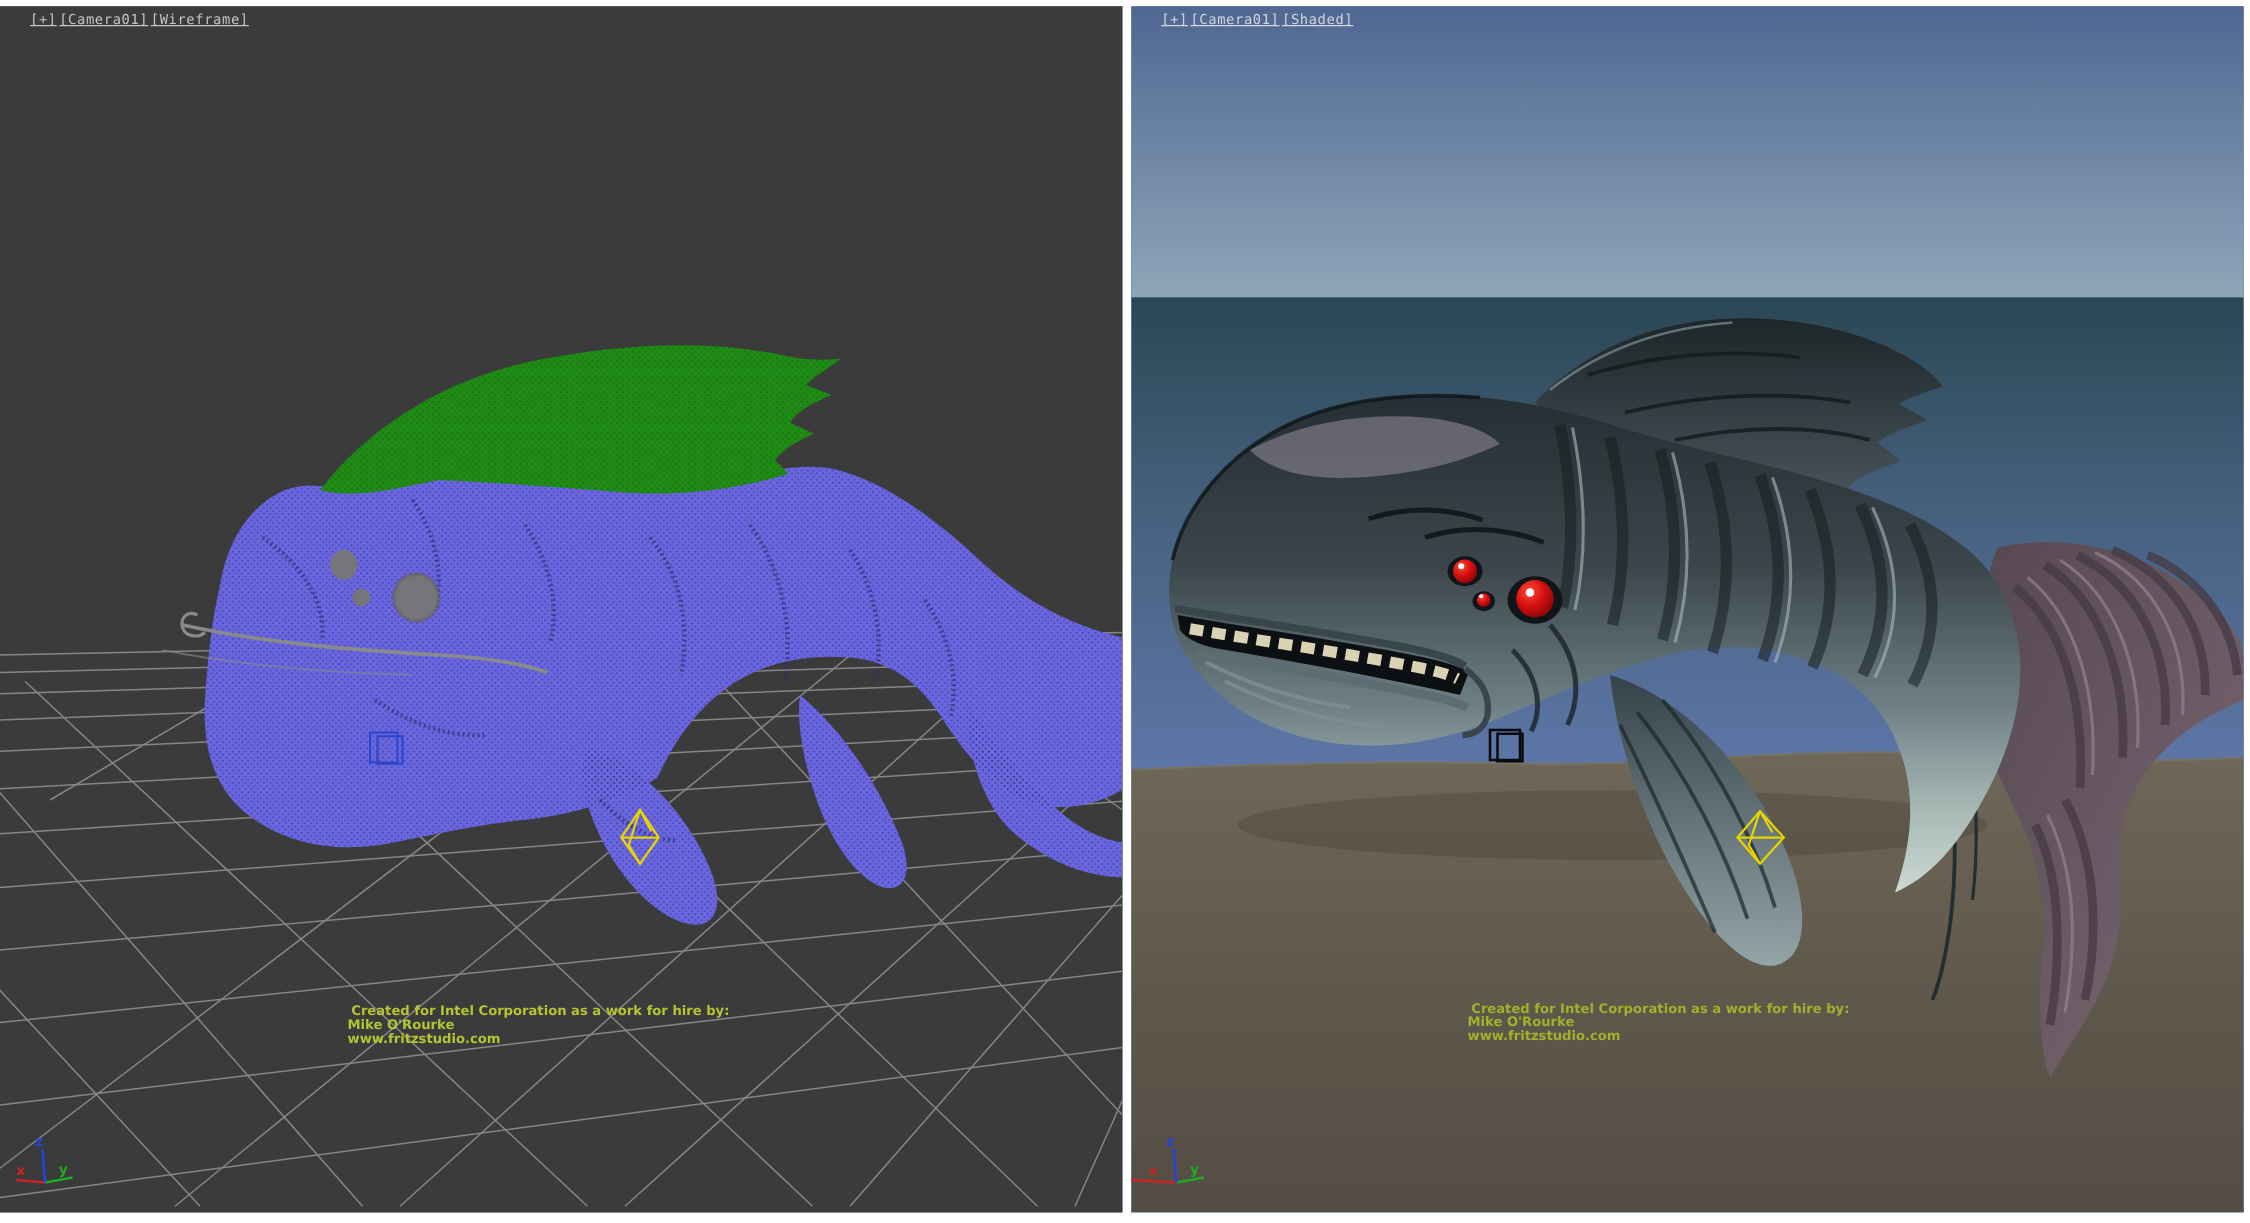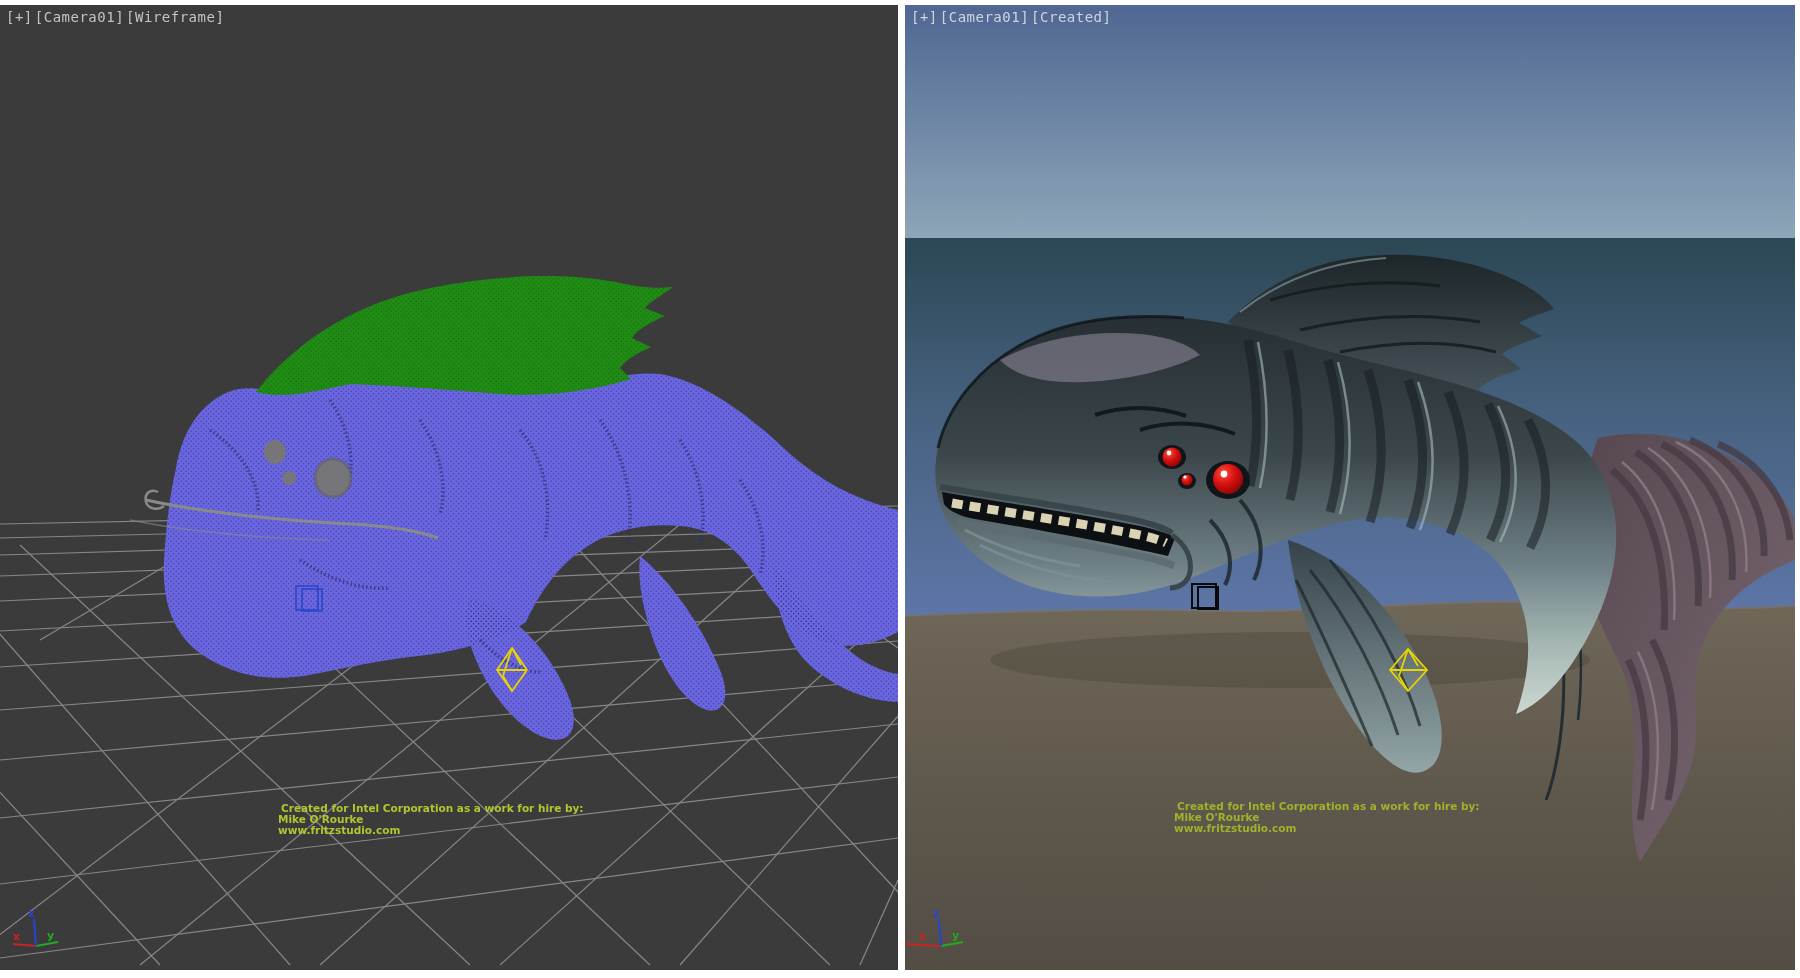--- a/index.html
+++ b/index.html
@@ -2,23 +2,23 @@
 <html><head>
 <meta charset="utf-8">
 <style>
   html,body{margin:0;padding:0;background:#ffffff;}
   .screen{position:relative;width:1800px;height:978px;background:#ffffff;overflow:hidden;
           font-family:"DejaVu Sans",sans-serif;}
   .vp{position:absolute;top:5px;height:965px;overflow:hidden;}
   .vp-left{left:0;width:898px;background:#3b3b3b;}
   .vp-right{left:905px;width:890px;background:#50688f;}
   .vp svg{position:absolute;left:0;top:0;display:block;}
-  .vp-label{position:absolute;left:6px;top:4px;z-index:5;
-            font-family:"DejaVu Sans Mono",monospace;font-size:14px;letter-spacing:.5px;
-            user-select:none;white-space:nowrap;}
+  .vp-label{position:absolute;left:24px;top:4px;z-index:5;
+            font-family:"DejaVu Sans Mono",monospace;font-size:11px;letter-spacing:.5px;
+            user-select:none;white-space:nowrap;text-decoration:underline;}
   .vp-left .vp-label{color:#c4c4c4;}
   .vp-right .vp-label{color:#cdd5e0;}
   .vp-label span{margin-right:2px;cursor:pointer;}
 </style>
 </head>
 <body>
 
 <div class="screen">
 
   <div class="vp vp-left">
@@ -247,17 +247,17 @@
         <path d="M905,944 L941,946" stroke="#cc2222"></path>
         <path d="M941,946 L963,942" stroke="#22aa22"></path>
         <path d="M941,946 L939,919" stroke="#2244dd"></path>
         <text x="919" y="940" fill="#cc2222" stroke="none">x</text>
         <text x="952" y="939" fill="#22aa22" stroke="none">y</text>
         <text x="933" y="917" fill="#2244dd" stroke="none">z</text>
       </g>
     </svg>
 
     <div class="vp-label">
-      <span>[+]</span><span>[Camera01]</span><span>[Created]</span>
+      <span>[+]</span><span>[Camera01]</span><span>[Shaded]</span>
     </div>
   </div>
 
 </div>
 
 </body></html>

